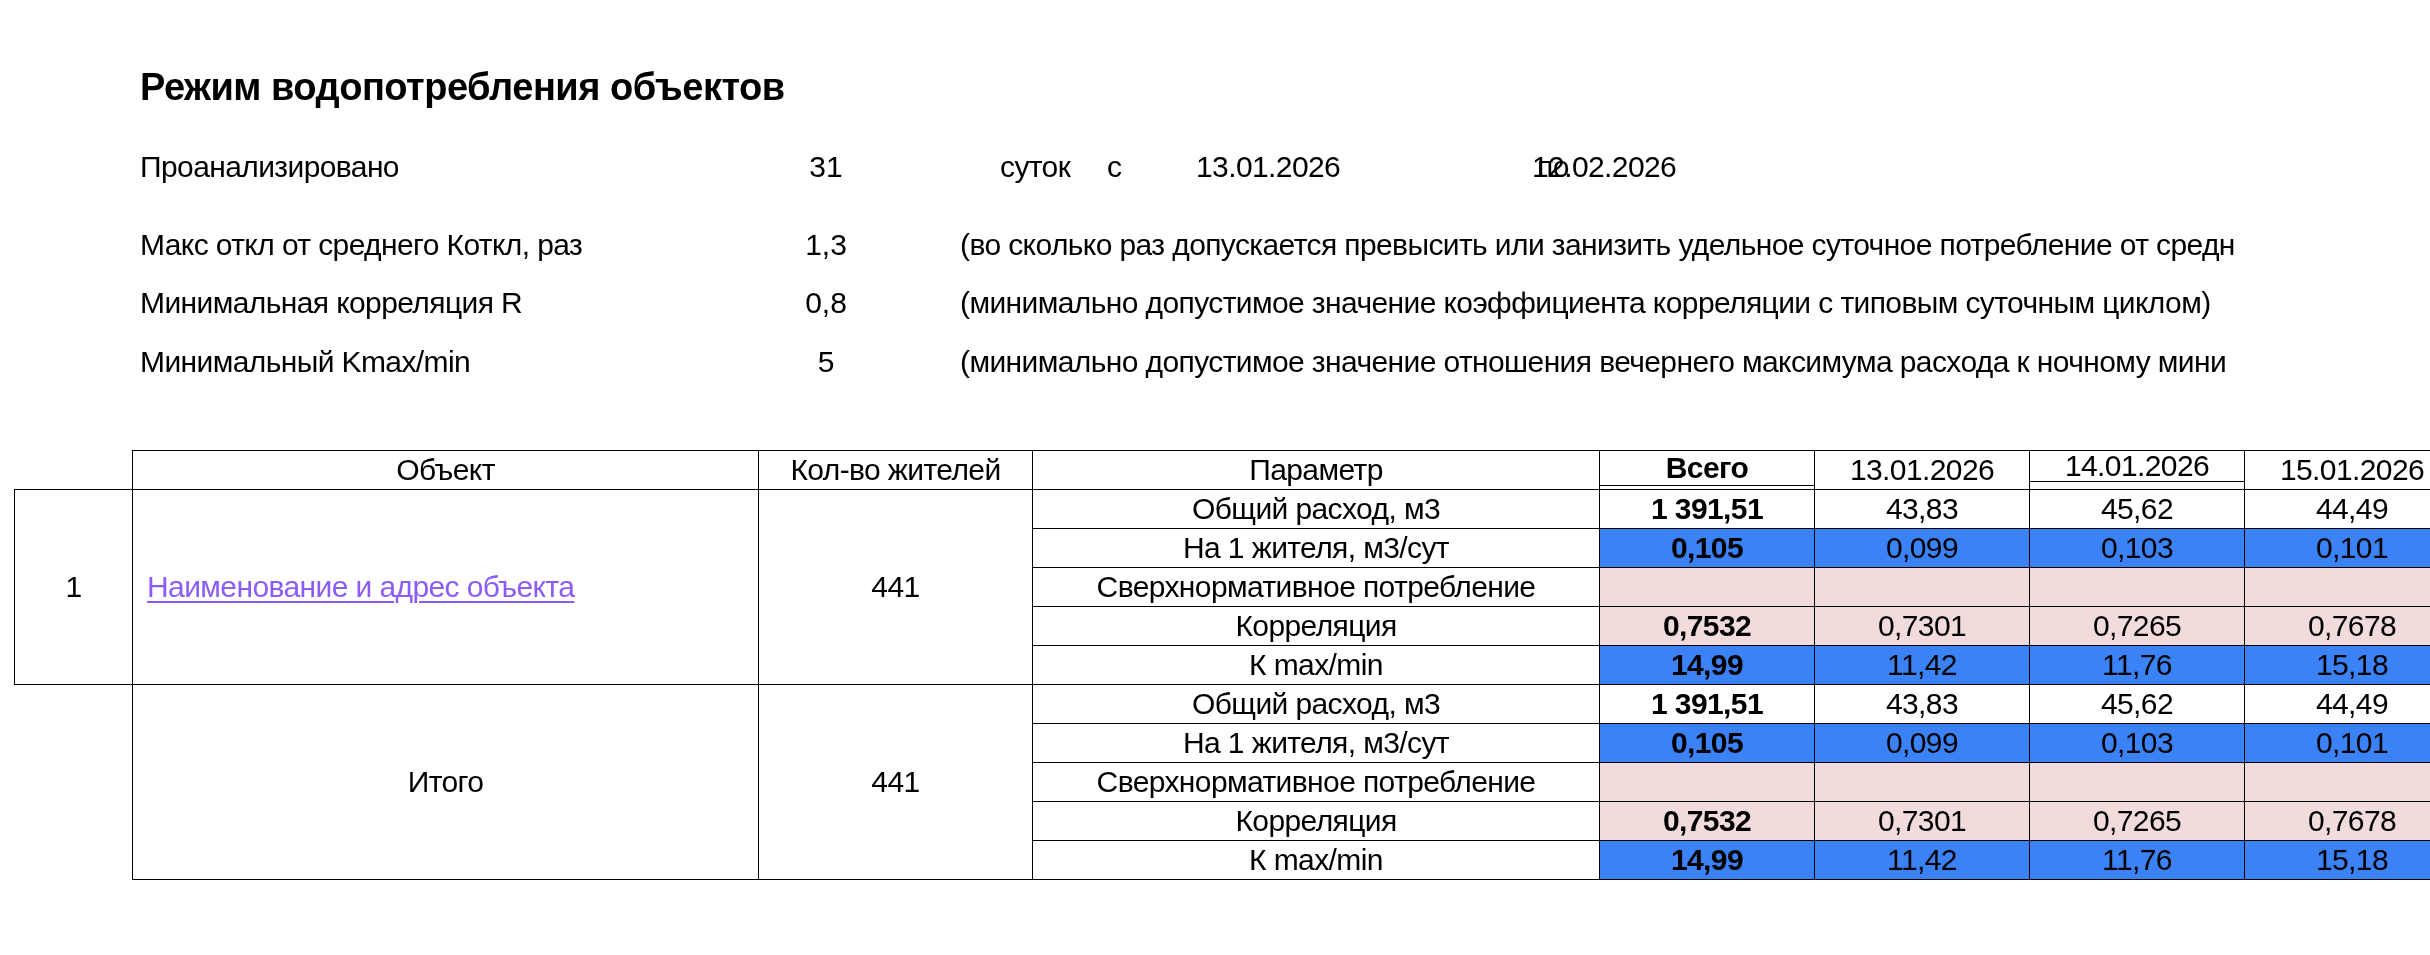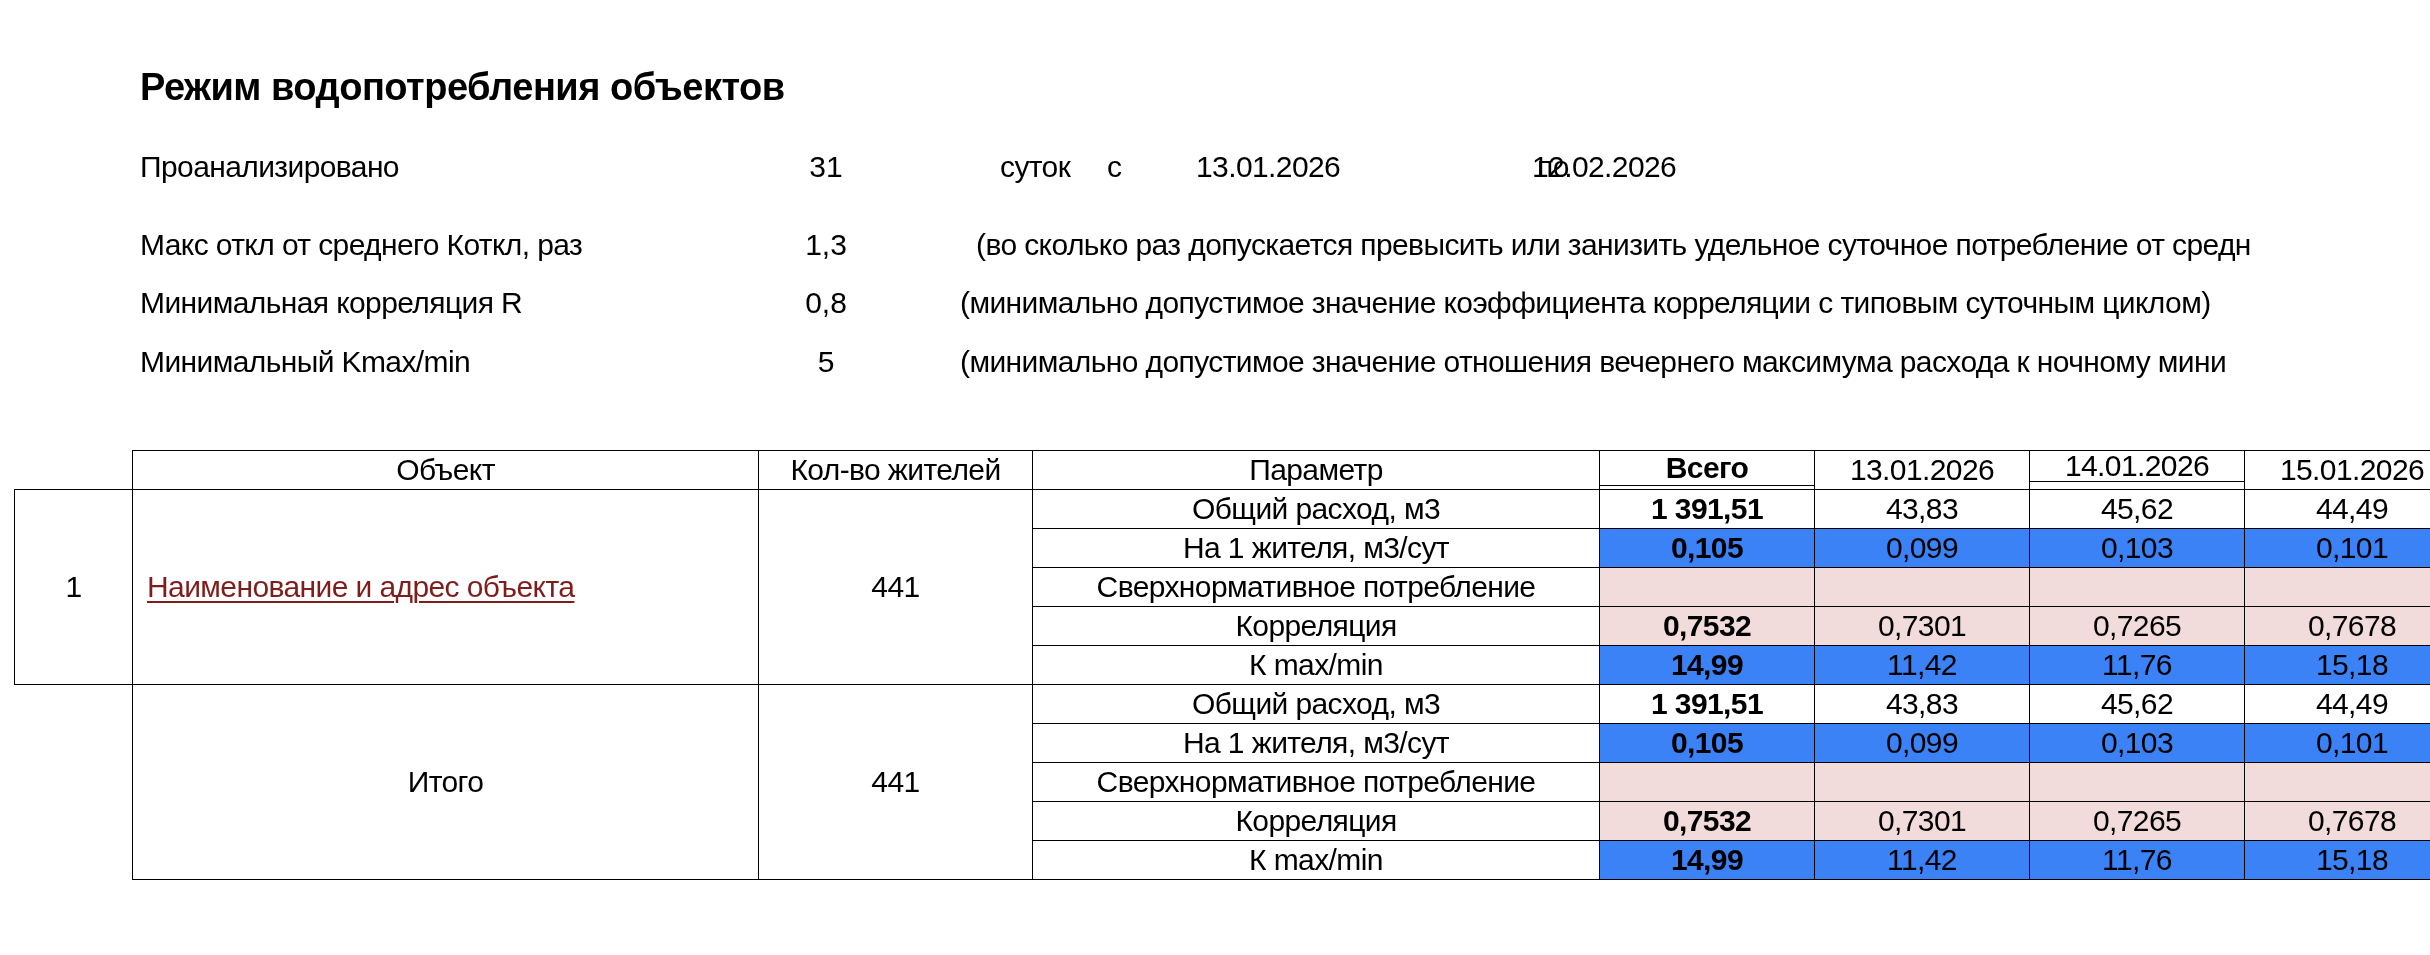--- a/index.html
+++ b/index.html
@@ -17,39 +17,39 @@
   .grid { position: absolute; left: 0; top: 0; }
   .cell {
     position: absolute; box-sizing: border-box;
     display: flex; align-items: center; justify-content: center;
     font-size: 30px; letter-spacing: -0.6px; white-space: nowrap; overflow: hidden;
     border: 1.5px solid #000;
   }
   .bold { font-weight: bold; }
   .green { background: #3b82f6; }
   .pink { background: #f2dcdb; }
-  .link { color: #7f1d1d; text-decoration: underline; text-decoration-thickness: 2px; text-underline-offset: 4px; }
+  .link { color: #8b5cf6; text-decoration: underline; text-decoration-thickness: 2px; text-underline-offset: 4px; }
   .left { justify-content: flex-start; padding-left: 14px; }
 </style>
 </head>
 <body>
 
 <div class="abs title">Режим водопотребления объектов</div>
 
 <div class="abs lbl" style="left:140px; top:152px;">Проанализировано</div>
 <div class="abs val" style="left:766px; top:152px;">31</div>
 <div class="abs lbl" style="left:1000px; top:152px;">суток</div>
 <div class="abs lbl" style="left:1107px; top:152px;">с</div>
 <div class="abs lbl" style="left:1196px; top:152px;">13.01.2026</div>
 <div class="abs lbl" style="left:1537px; top:152px;">по</div>
 <div class="abs lbl" style="left:1532px; top:152px;">12.02.2026</div>
 
 <div class="abs lbl" style="left:140px; top:230px;">Макс откл от среднего Коткл, раз</div>
 <div class="abs val" style="left:766px; top:230px;">1,3</div>
-<div class="abs desc" style="left:960px; top:230px;margin-left:16px;">(во сколько раз допускается превысить или занизить удельное суточное потребление от средн</div>
+<div class="abs desc" style="left:960px; top:230px;">(во сколько раз допускается превысить или занизить удельное суточное потребление от средн</div>
 
 <div class="abs lbl" style="left:140px; top:288px;">Минимальная корреляция R</div>
 <div class="abs val" style="left:766px; top:288px;">0,8</div>
 <div class="abs desc" style="left:960px; top:288px;">(минимально допустимое значение коэффициента корреляции с типовым суточным циклом)</div>
 
 <div class="abs lbl" style="left:140px; top:347px;">Минимальный Kmax/min</div>
 <div class="abs val" style="left:766px; top:347px;">5</div>
 <div class="abs desc" style="left:960px; top:347px;">(минимально допустимое значение отношения вечернего максимума расхода к ночному мини</div>
 
 <div class="grid">

